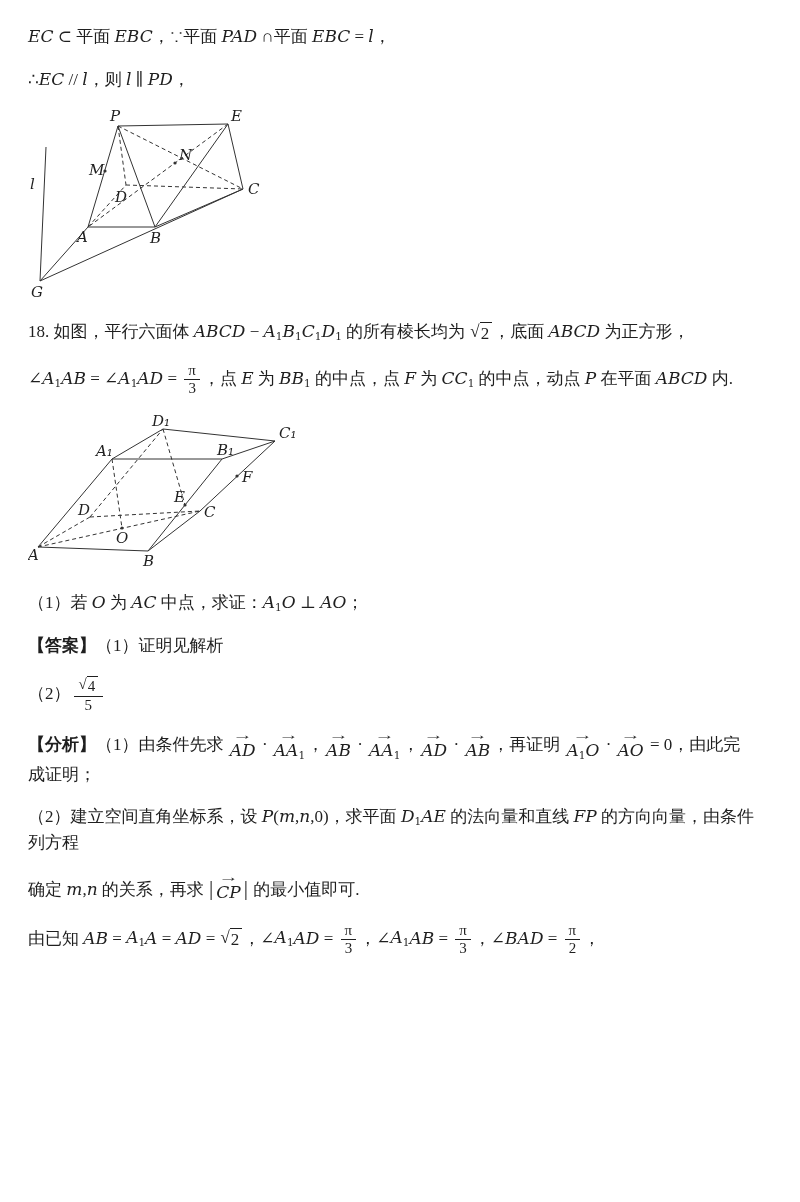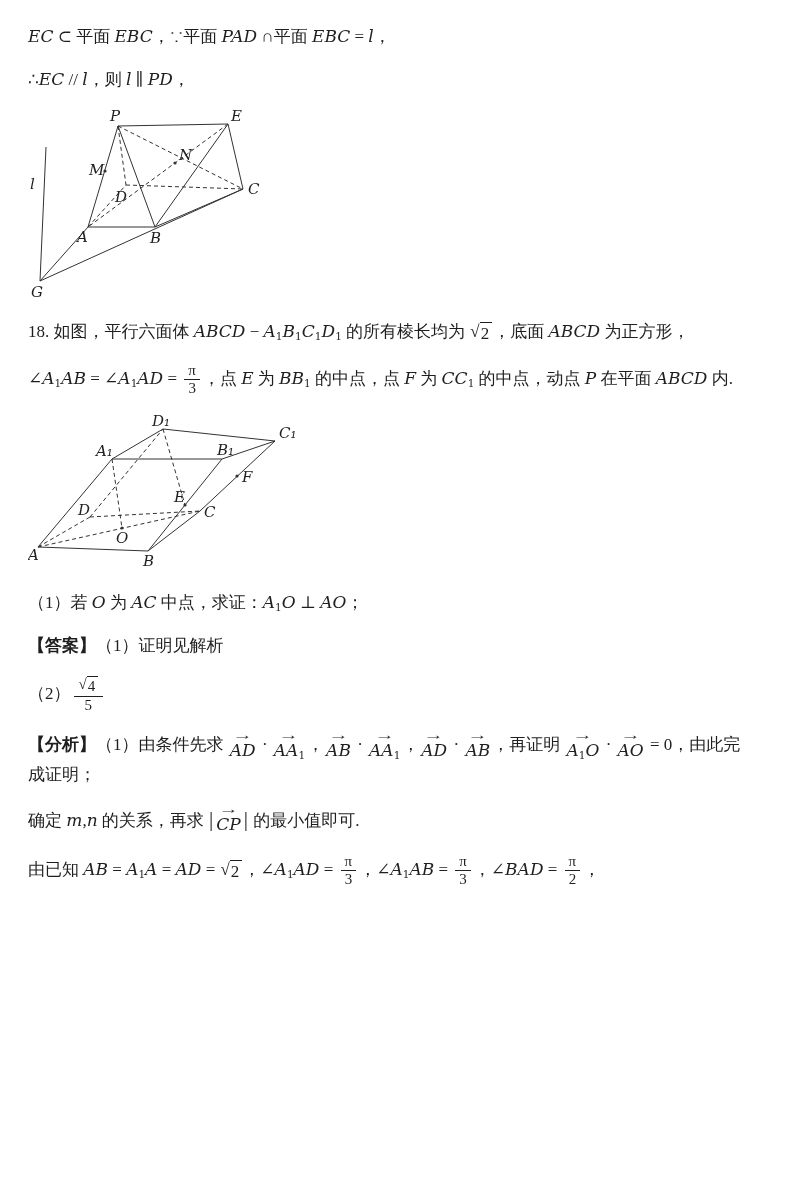--- a/index.html
+++ b/index.html
@@ -146,20 +146,21 @@
       </span> · <span class="vec">
         <span class="varr">→</span>
         <span class="vbase"><span class="mi">AB</span></span>
       </span>，再证明 <span class="vec">
         <span class="varr">→</span>
         <span class="vbase"><span class="mi">A<sub>1</sub></span><span class="mi">O</span></span>
       </span> · <span class="vec">
         <span class="varr">→</span>
         <span class="vbase"><span class="mi">AO</span></span>
       </span> = 0，由此完成证明；</p>
+  <p class="line">（2）建立空间直角坐标系，设 <span class="mi">P</span>(<span class="mi">m</span>,<span class="mi">n</span>,0)，求平面 <span class="mi">D<sub>1</sub></span><span class="mi">AE</span> 的法向量和直线 <span class="mi">FP</span> 的方向向量，由条件列方程</p>
   <p class="line">确定 <span class="mi">m</span>,<span class="mi">n</span> 的关系，再求 <span class="abs">
         <span class="vbar">|</span>
         <span><span class="vec">
             <span class="varr">→</span>
             <span class="vbase"><span class="mi">CP</span></span>
           </span></span>
         <span class="vbar">|</span>
       </span> 的最小值即可.</p>
   <p class="line">由已知 <span class="mi">AB</span> = <span class="mi">A<sub>1</sub></span><span class="mi">A</span> = <span class="mi">AD</span> = <span class="sqrt">
         <span class="rad">√</span>

